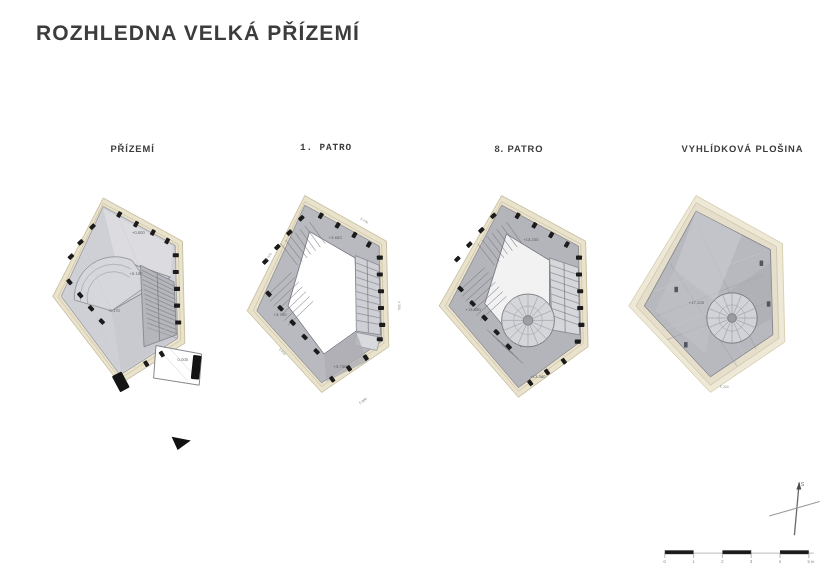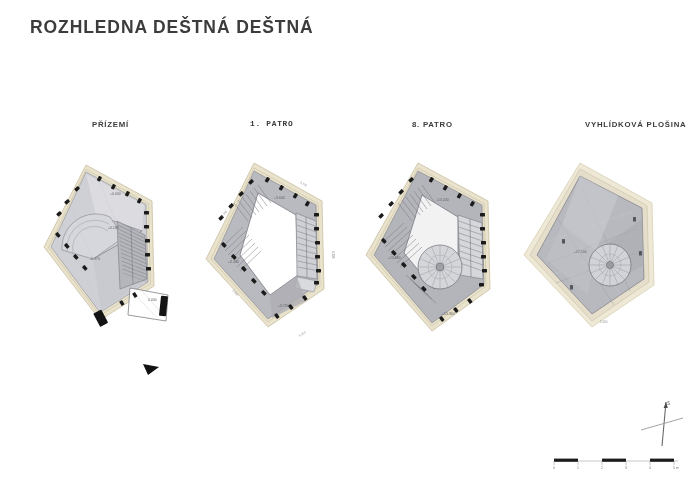--- a/index.html
+++ b/index.html
@@ -41,26 +41,26 @@
 
   .tick-lbl{font-size:3.4px;fill:#777;font-family:"Liberation Sans", sans-serif;}
   .lvl-lbl{font-size:3.3px;fill:#5b5b63;font-family:"Liberation Sans", sans-serif;letter-spacing:.1px;}
   .dim-lbl{font-size:2.9px;fill:#8d8d92;font-family:"Liberation Sans", sans-serif;}
 </style>
 </head>
 <body>
 
 <div class="board">
 
-  <div class="page-title">ROZHLEDNA DEŠTNÁ DEŠTNÁ</div>
+  <div class="page-title">ROZHLEDNA VELKÁ PŘÍZEMÍ</div>
 
   <div class="plan-label" style="left:52px;top:120px;">PŘÍZEMÍ</div>
   <div class="plan-label" style="left:210px;top:120px;font-family:Liberation Mono, monospace;">1. PATRO</div>
   <div class="plan-label" style="left:372px;top:120px;">8. PATRO</div>
-  <div class="plan-label" style="left:545px;top:120px;">VYHLÍDKOVÁ PLOŠINA</div>
+  <div class="plan-label" style="left:528px;top:120px;">VYHLÍDKOVÁ PLOŠINA</div>
 
   <div class="plan-slot" style="left:38px;top:155px;">
     <svg class="plan-svg" viewBox="0 0 170 215">
       <defs>
         <clipPath id="clipA">
           <polygon points="48,14 110,48 112,128 62,160 10,92"></polygon>
         </clipPath>
       </defs>
 
       <polygon points="48,10 114,46 116,131 62,165 6,92" fill="#e9e2cc" stroke="#c9bf9f" stroke-width="0.8"></polygon>

